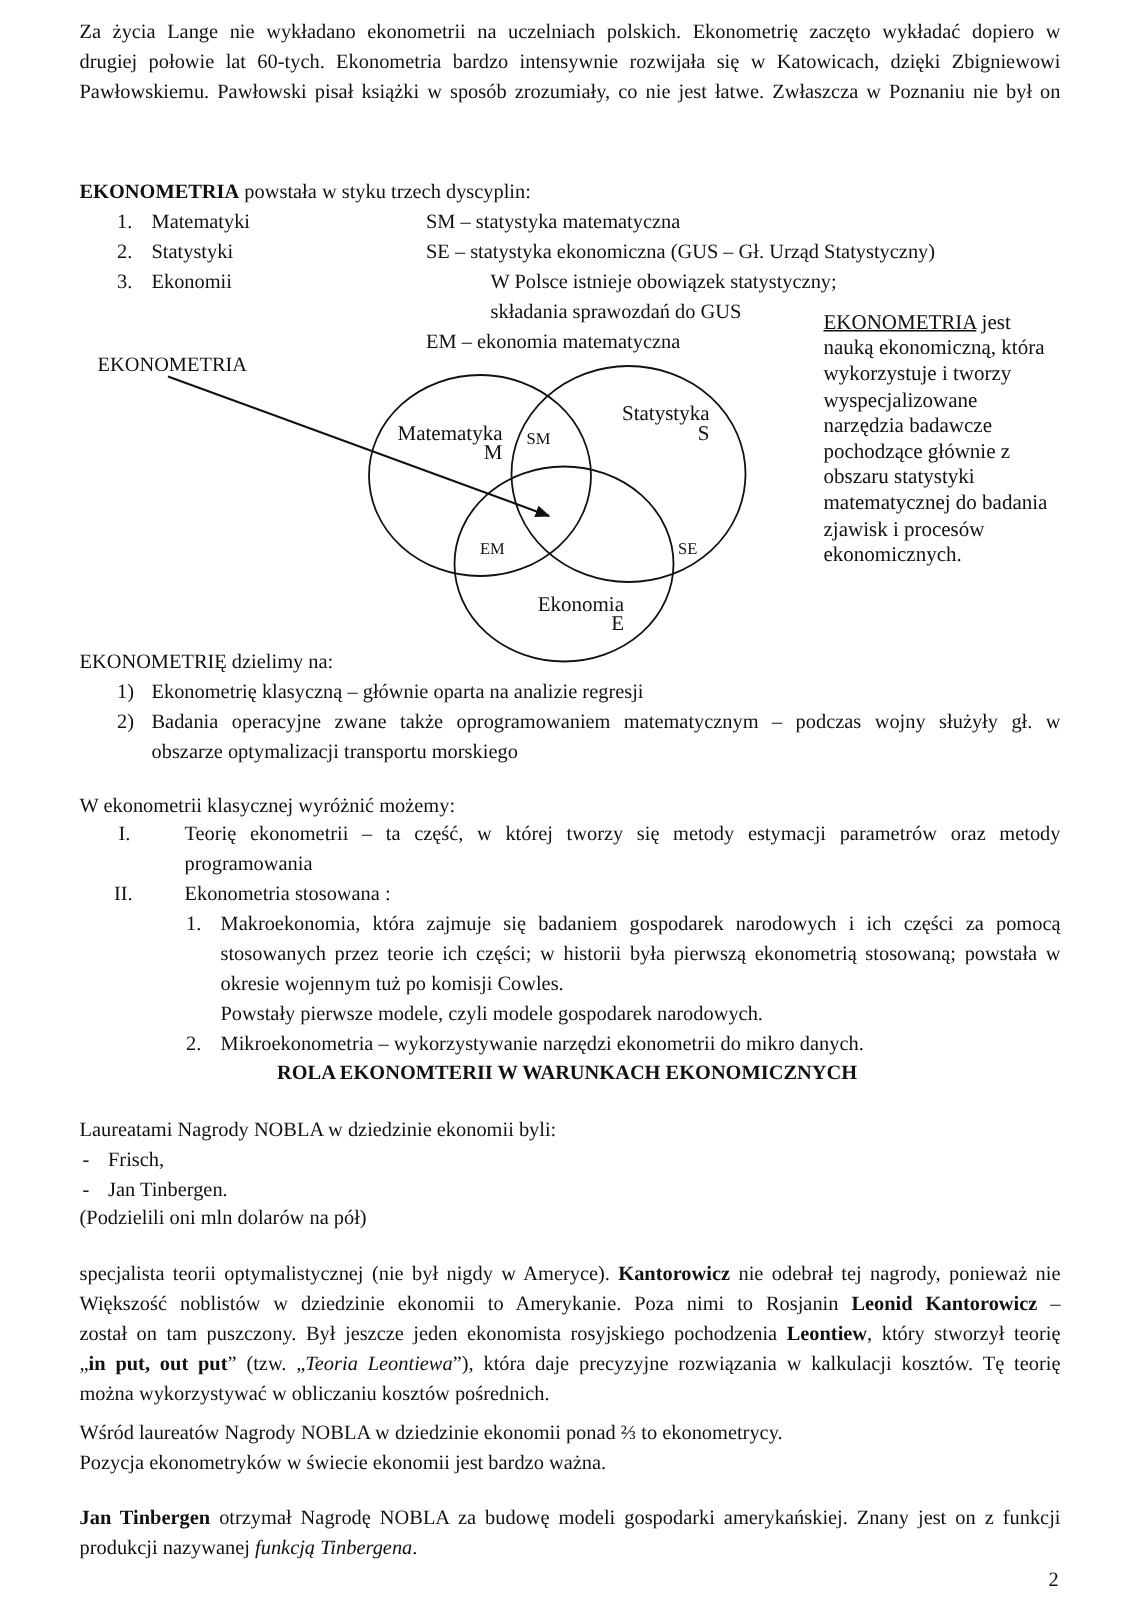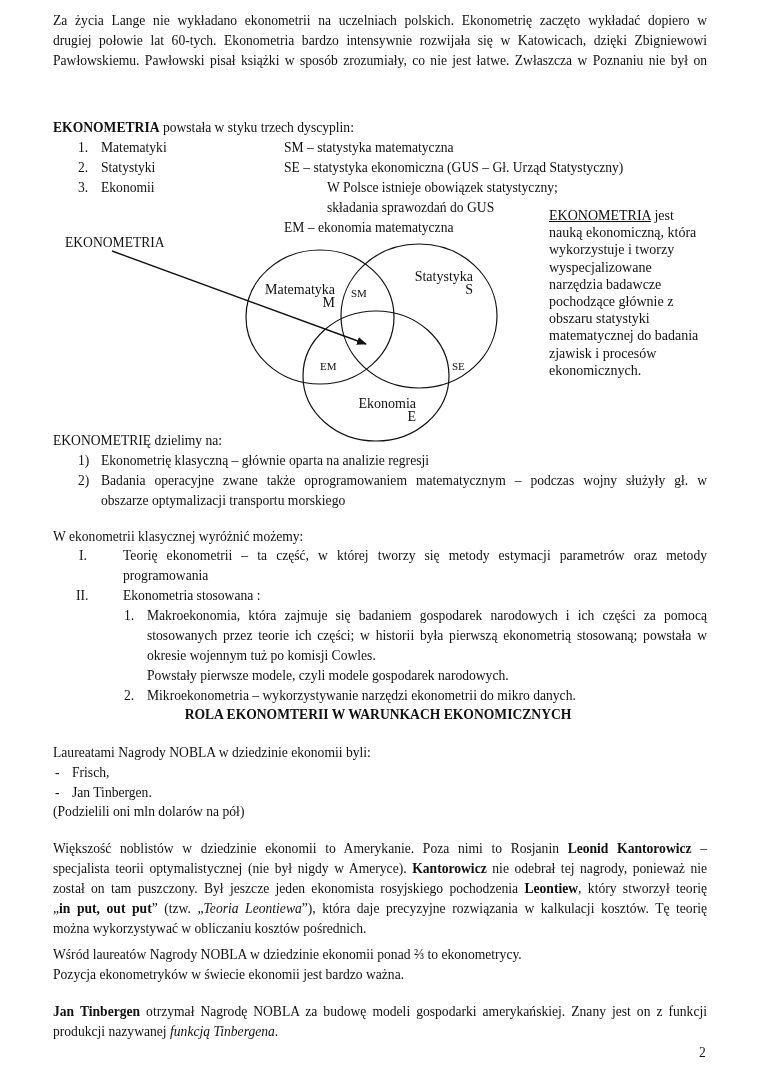--- a/index.html
+++ b/index.html
@@ -121,22 +121,22 @@
 <div class="heading">ROLA EKONOMTERII W WARUNKACH EKONOMICZNYCH</div>
 
 <div class="abs" style="left:53px; top:743px;">Laureatami Nagrody NOBLA w dziedzinie ekonomii byli:</div>
 <span class="abs" style="left:55px; top:763px;">-</span>
 <span class="abs" style="left:72px; top:763px;">Frisch,</span>
 <span class="abs" style="left:55px; top:783px;">-</span>
 <span class="abs" style="left:72px; top:783px;">Jan Tinbergen.</span>
 <div class="abs" style="left:53px; top:802px;">(Podzielili oni mln dolarów na pół)</div>
 
 <div class="para" style="top:839px;">
+  <span class="just"><span>specjalista teorii optymalistycznej (nie był nigdy w Ameryce). </span><b>Kantorowicz</b><span> nie odebrał tej nagrody, ponieważ nie</span></span>
   <span class="just"><span>Większość noblistów w dziedzinie ekonomii to Amerykanie. Poza nimi to Rosjanin </span><b>Leonid Kantorowicz</b><span> –</span></span>
-  <span class="just"><span>specjalista teorii optymalistycznej (nie był nigdy w Ameryce). </span><b>Kantorowicz</b><span> nie odebrał tej nagrody, ponieważ nie</span></span>
   <span class="just"><span>został on tam puszczony. Był jeszcze jeden ekonomista rosyjskiego pochodzenia </span><b>Leontiew</b><span>, który stworzył teorię</span></span>
   <span class="just"><span>„</span><b>in put, out put</b><span>” (tzw. „</span><i>Teoria Leontiewa</i><span>”), która daje precyzyjne rozwiązania w kalkulacji kosztów. Tę teorię</span></span>
   <span class="line">można wykorzystywać w obliczaniu kosztów pośrednich.</span>
 </div>
 
 <div class="para" style="top:945px;">
   <span class="line">Wśród laureatów Nagrody NOBLA w dziedzinie ekonomii ponad ⅔ to ekonometrycy.</span>
   <span class="line">Pozycja ekonometryków w świecie ekonomii jest bardzo ważna.</span>
 </div>
 

